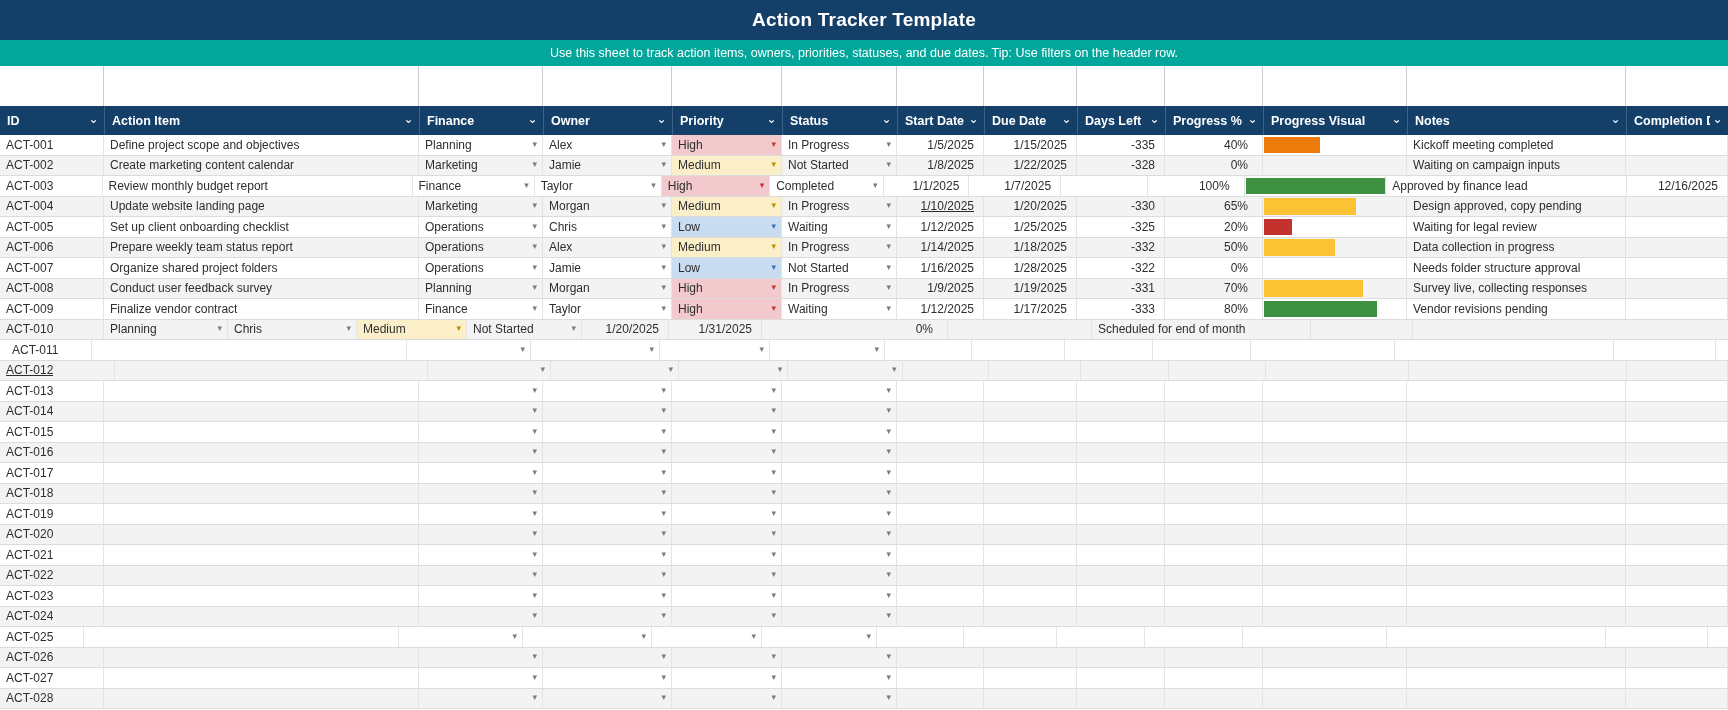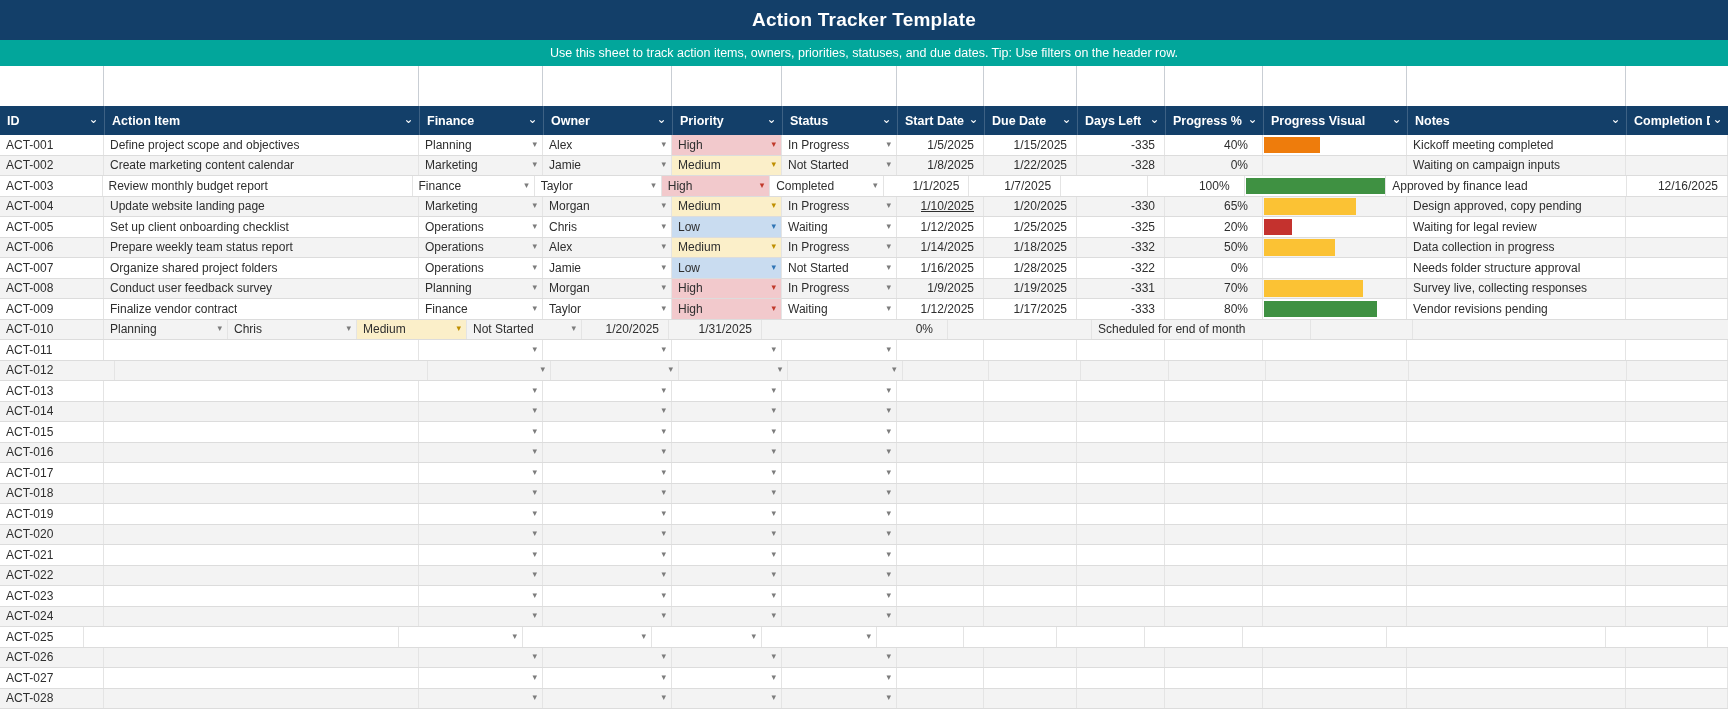--- a/index.html
+++ b/index.html
@@ -595,21 +595,21 @@
           </div>
           <div class="cell barcell" style="width: 144px;"></div>
           <div class="cell" style="width: 219px;">
             <span class="txt">Scheduled for end of month</span>
           </div>
           <div class="cell right" style="width: 102px;">
             <span class="txt"></span>
           </div>
         </div>
         <div class="row">
-          <div class="cell" style="width: 104px;">
+          <div class="cell" style="width: 86px; margin-left: 6px;">
             <span class="txt">ACT-011</span>
           </div>
           <div class="cell" style="width: 315px;">
             <span class="txt"></span>
           </div>
           <div class="cell" style="width: 124px;">
             <span class="txt"></span>
             <span class="arrow">▾</span>
           </div>
           <div class="cell" style="width: 129px;">
@@ -638,21 +638,21 @@
           </div>
           <div class="cell barcell" style="width: 144px;"></div>
           <div class="cell" style="width: 219px;">
             <span class="txt"></span>
           </div>
           <div class="cell right" style="width: 102px;">
             <span class="txt"></span>
           </div>
         </div>
         <div class="row">
-          <div class="cell" style="width: 116px;">
+          <div class="cell" style="width: 116px; text-decoration: underline;">
             <span class="txt">ACT-012</span>
           </div>
           <div class="cell" style="width: 315px;">
             <span class="txt"></span>
           </div>
           <div class="cell" style="width: 124px;">
             <span class="txt"></span>
             <span class="arrow">▾</span>
           </div>
           <div class="cell" style="width: 129px;">

